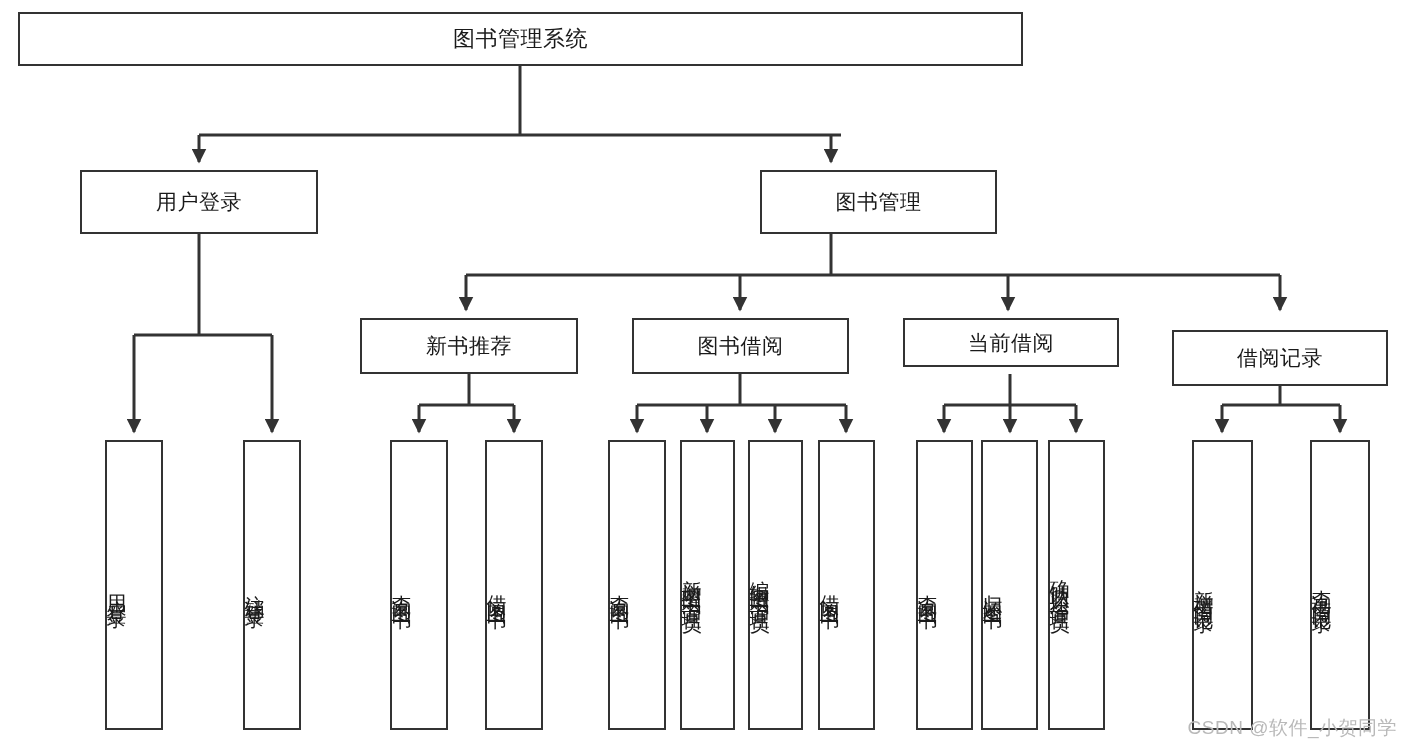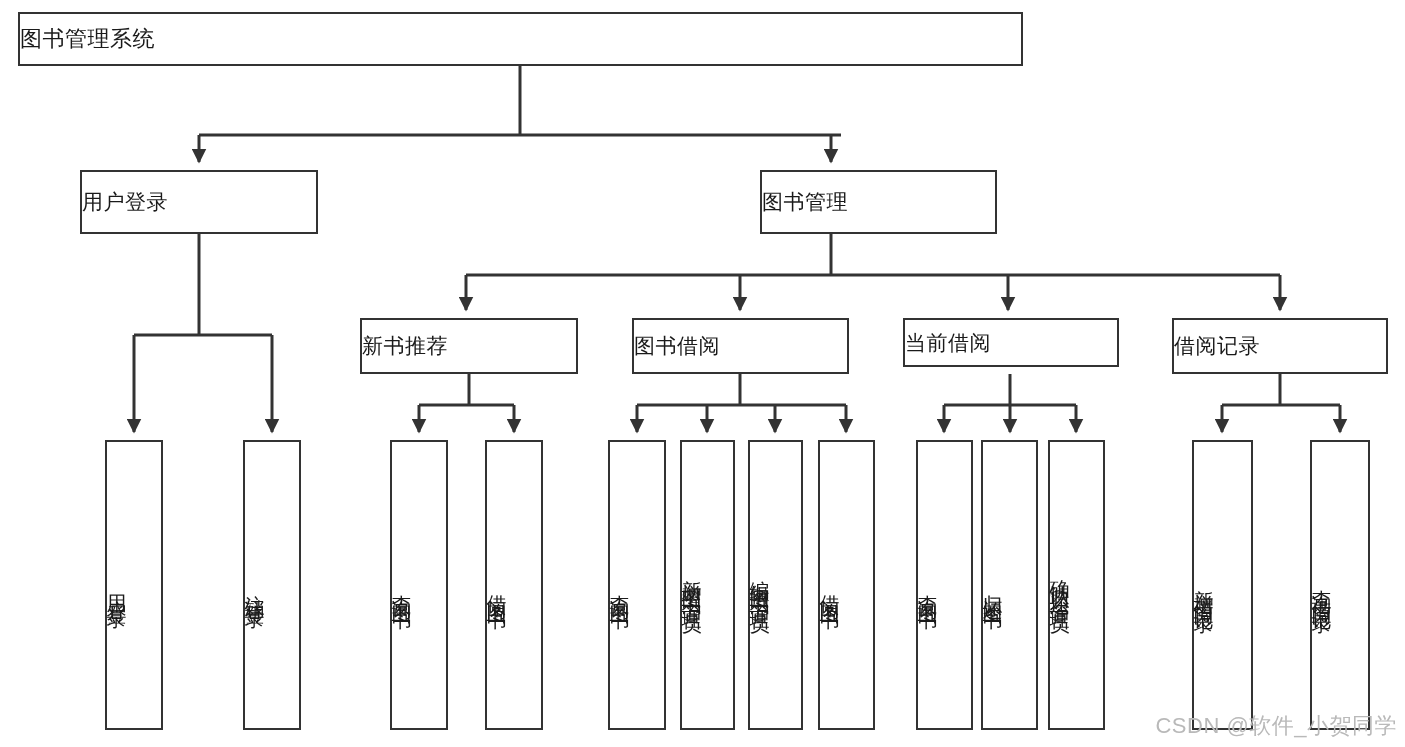--- a/index.html
+++ b/index.html
@@ -25,20 +25,21 @@
     height: 747px;
     pointer-events: none;
   }
   .node {
     position: absolute;
     box-sizing: border-box;
     border: 2.5px solid #333333;
     background: #ffffff;
     display: flex;
     align-items: center;
+    justify-content: center;
     color: #1a1a1a;
     text-align: center;
   }
   .node.h {
     font-size: 21px;
     line-height: 1.2;
     letter-spacing: 0.5px;
   }
   .node.root {
     font-size: 22px;
@@ -54,21 +55,21 @@
     text-orientation: upright;
     letter-spacing: 5px;
     line-height: 1;
     white-space: nowrap;
     display: block;
   }
   .watermark {
     position: absolute;
     right: 8px;
     bottom: 6px;
-    font-size: 22px;
+    font-size: 19px;
     color: #b9b9b9;
     letter-spacing: 0.5px;
     white-space: nowrap;
     font-family: "Liberation Sans", "DejaVu Sans", sans-serif;
   }
 </style>
 </head>
 <body>
 
 <div id="canvas">
@@ -136,21 +137,21 @@
 
   <div class="node h" style="left:632px; top:318px; width:217px; height:56px;">
     <span>图书借阅</span>
   </div>
   <div class="node h" style="left:360px; top:318px; width:218px; height:56px;">
     <span>新书推荐</span>
   </div>
   <div class="node h" style="left:903px; top:318px; width:216px; height:49px;">
     <span>当前借阅</span>
   </div>
-  <div class="node h" style="left:1172px; top:318px; width:216px; height:56px;">
+  <div class="node h" style="left:1172px; top:330px; width:216px; height:56px;">
     <span>借阅记录</span>
   </div>
 
   <div class="node v" style="left:105px; top:440px; width:58px; height:290px;">
     <span class="vtext">用户登录</span>
   </div>
   <div class="node v" style="left:243px; top:440px; width:58px; height:290px;">
     <span class="vtext">注销登录</span>
   </div>
   <div class="node v" style="left:390px; top:440px; width:58px; height:290px;">

